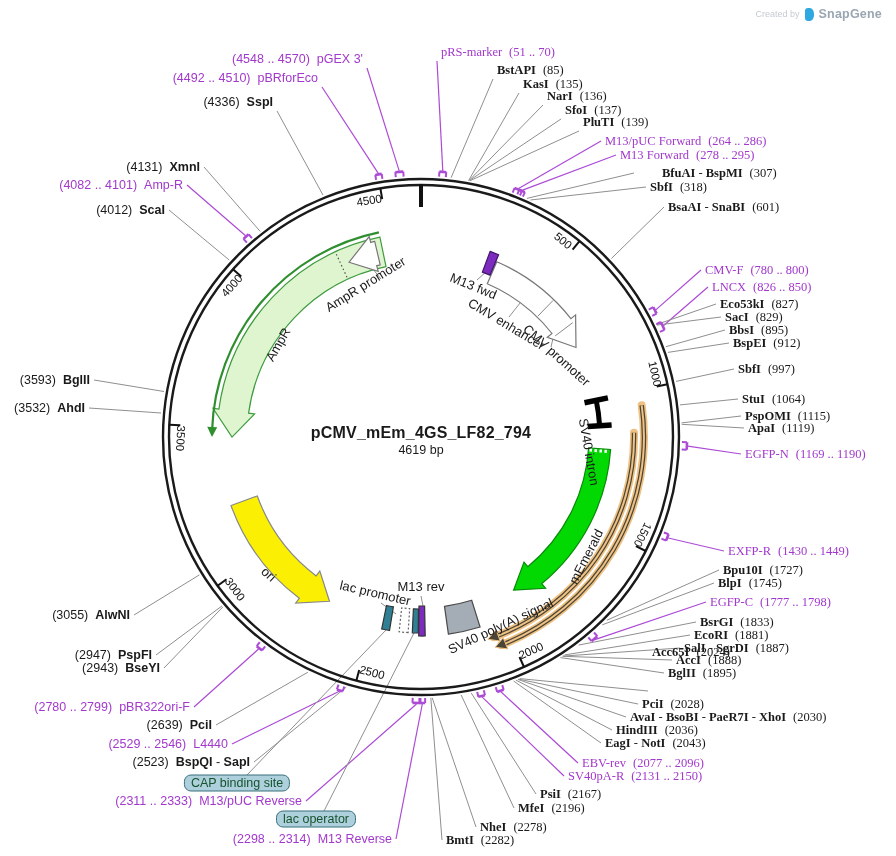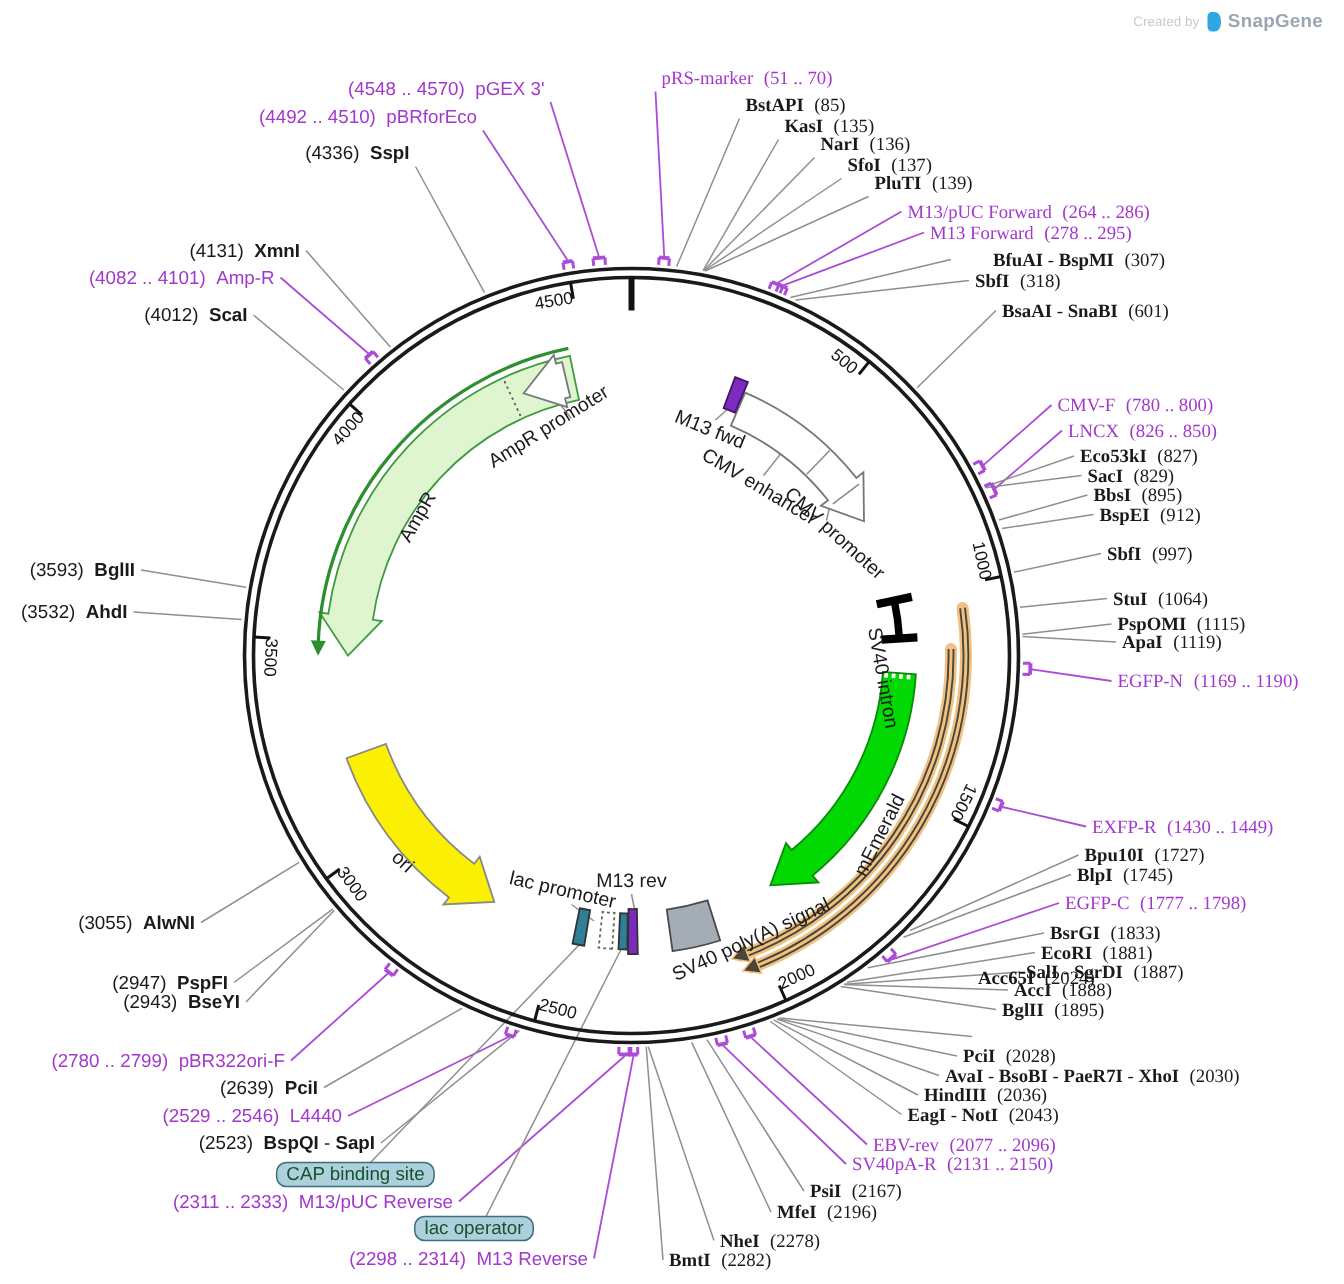--- a/index.html
+++ b/index.html
@@ -275,19 +275,23 @@
       <div class="callout start primer" style="left: 582px; top: 763px;"><span class="nm"><span>EBV-rev</span></span><span class="gap"></span><span class="ps">(2077 .. 2096)</span></div>
       <div class="callout start primer" style="left: 568px; top: 776px;"><span class="nm"><span>SV40pA-R</span></span><span class="gap"></span><span class="ps">(2131 .. 2150)</span></div>
       <div class="callout start" style="left: 540px; top: 794px;"><span class="nm"><span>PsiI</span></span><span class="gap"></span><span class="ps">(2167)</span></div>
       <div class="callout start" style="left: 518px; top: 808px;"><span class="nm"><span>MfeI</span></span><span class="gap"></span><span class="ps">(2196)</span></div>
       <div class="callout start" style="left: 480px; top: 827px;"><span class="nm"><span>NheI</span></span><span class="gap"></span><span class="ps">(2278)</span></div>
       <div class="callout start" style="left: 446px; top: 840px;"><span class="nm"><span>BmtI</span></span><span class="gap"></span><span class="ps">(2282)</span></div>
       <div class="box-label" style="left: 237px; top: 783px;">CAP binding site</div>
       <div class="box-label" style="left: 316px; top: 819px;">lac operator</div>
     </div>
 
+  <div id="title-block" style="left:421px;top:424px;">
+    <div id="plasmid-name">pCMV_mEm_4GS_LF82_794</div>
+    <div id="plasmid-length">4619 bp</div>
+  </div>
 
   <div id="credit">
     <span class="prefix">Created by</span>
     <span class="logo"></span>
     <span class="brand">SnapGene</span>
   </div>
 </div>
 
 </body></html>

